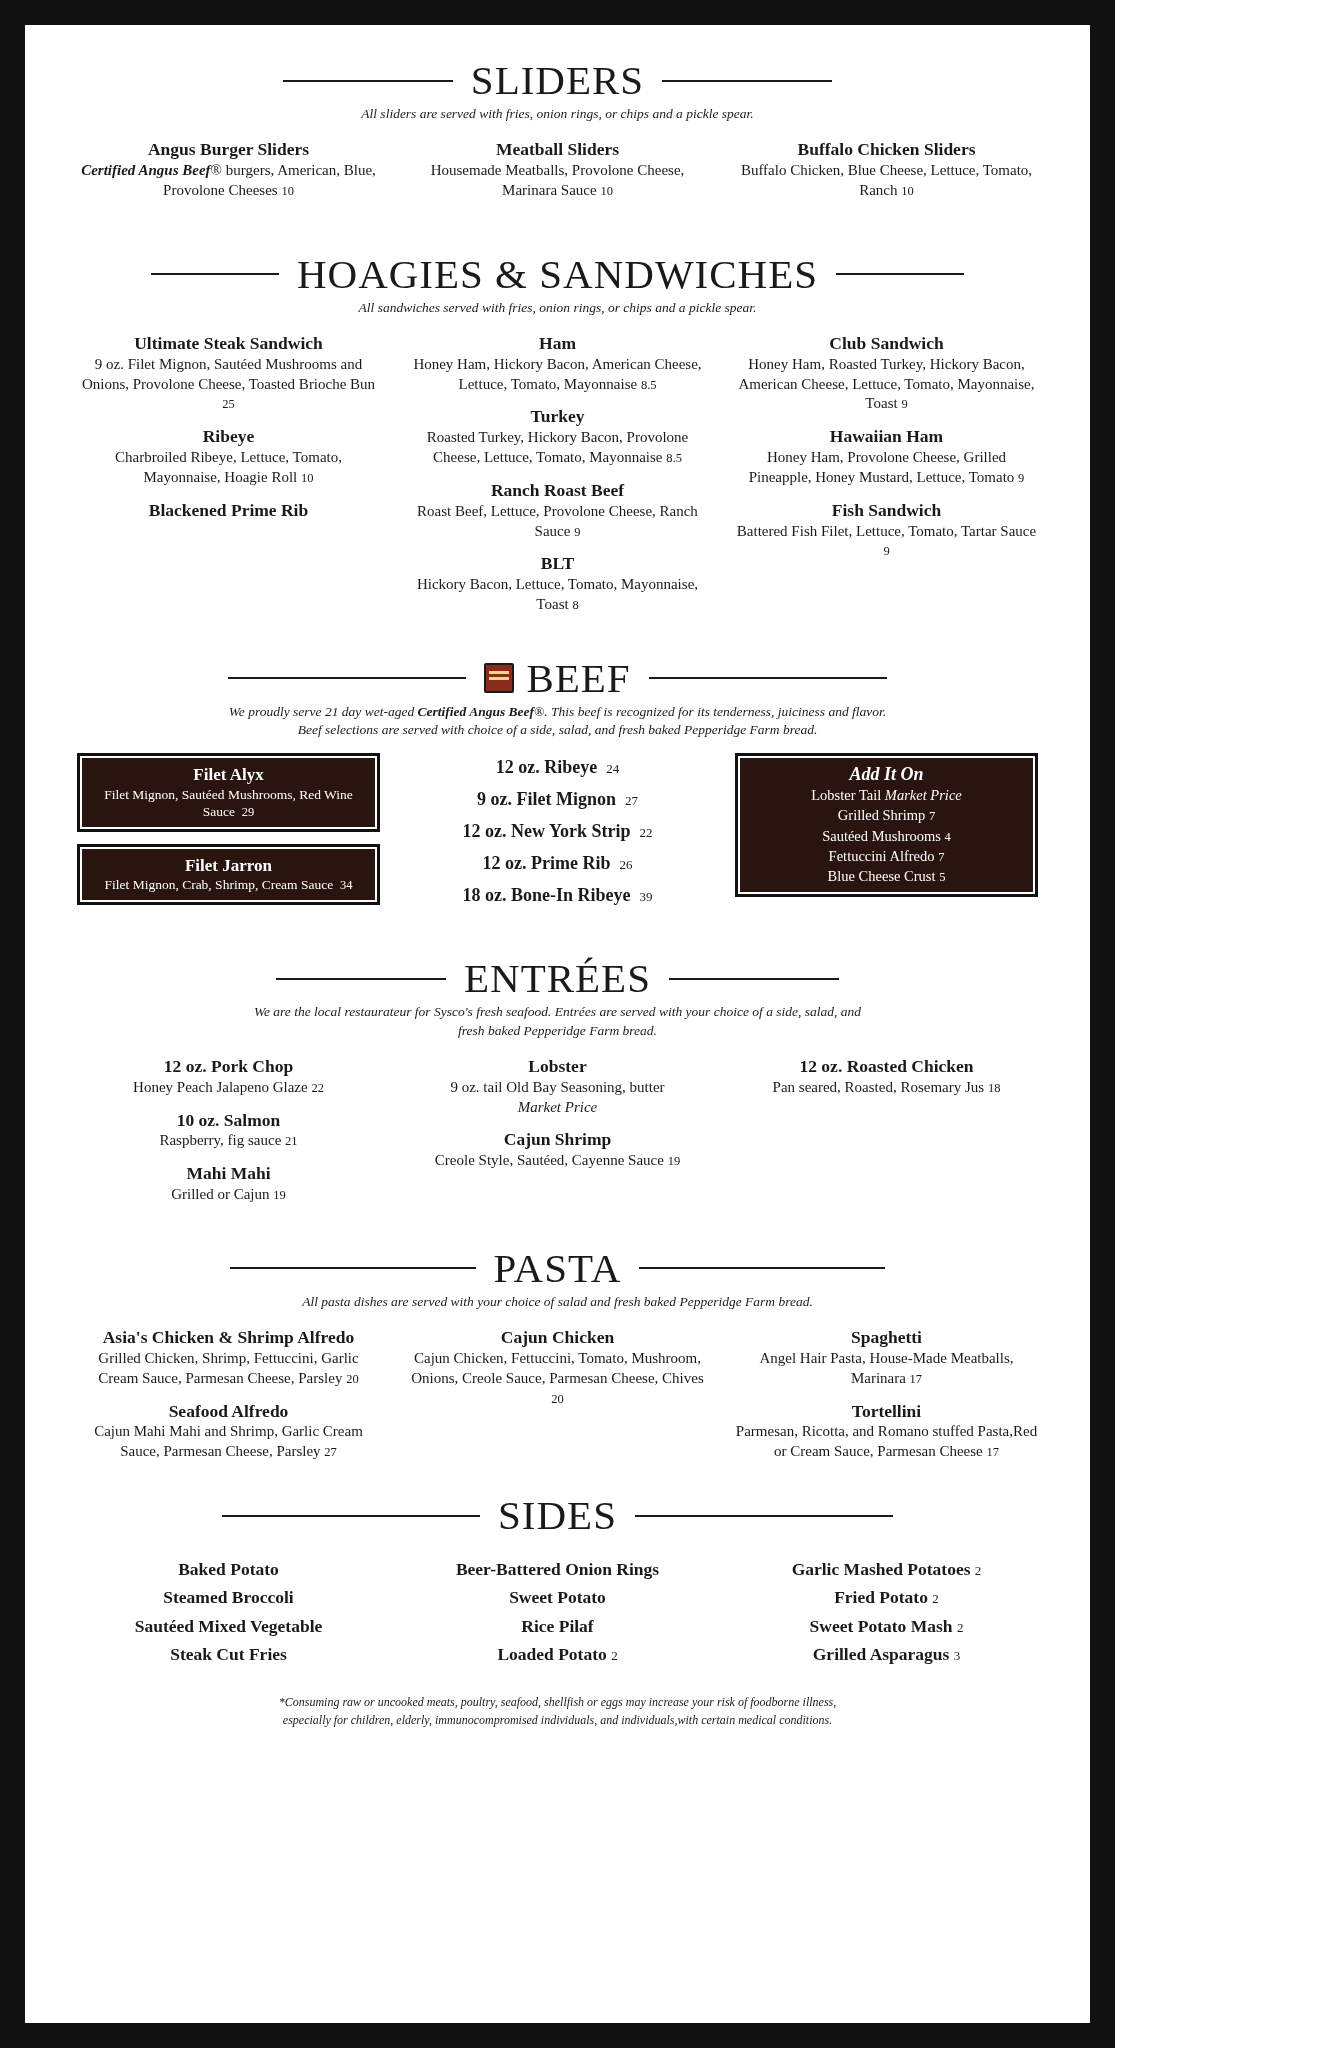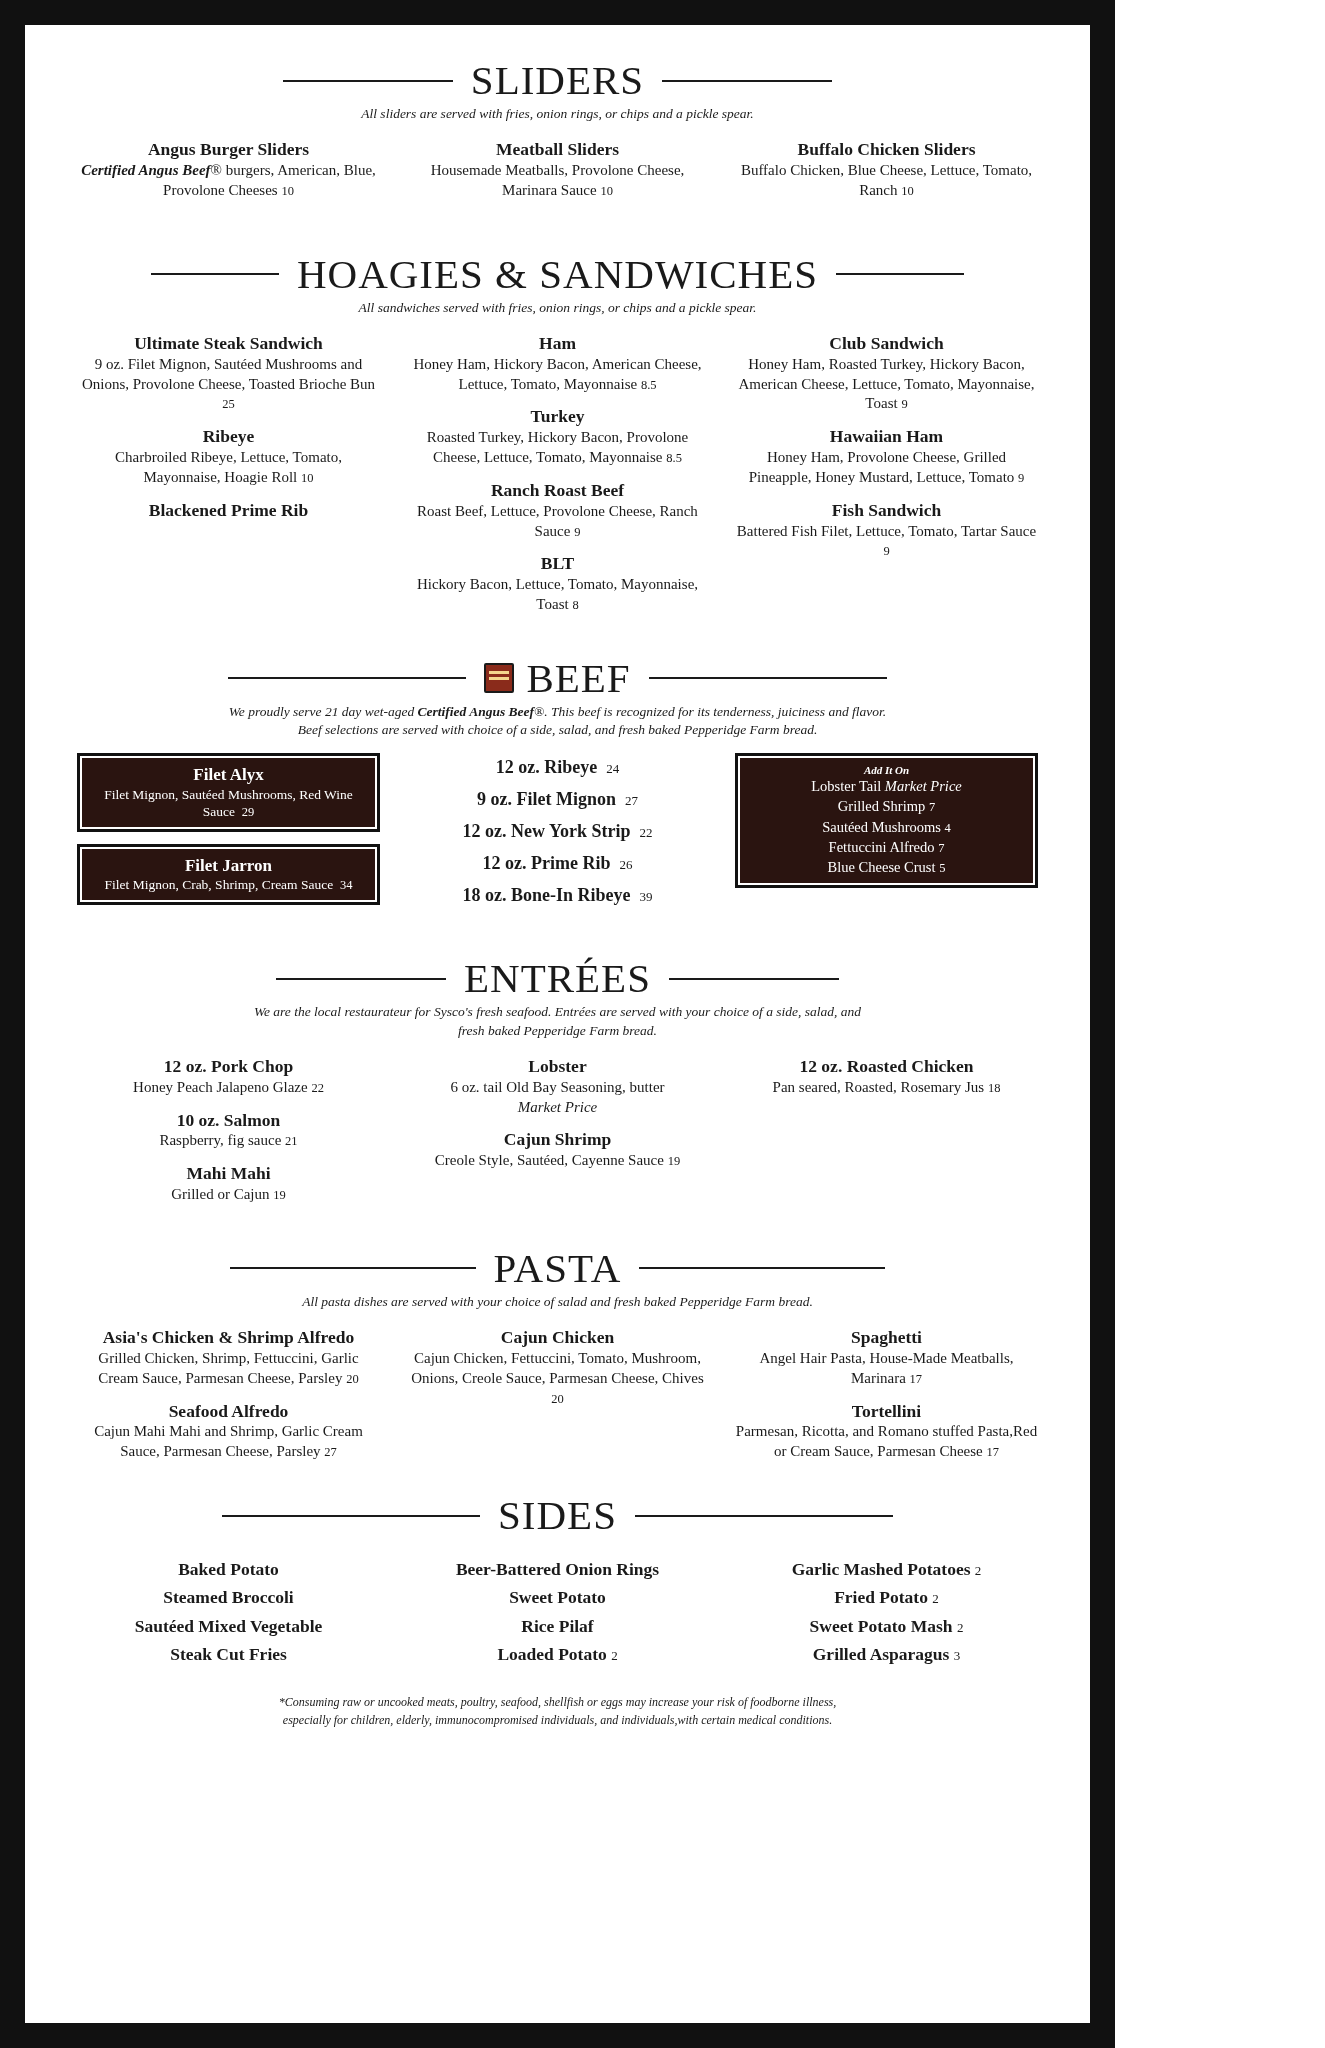--- a/index.html
+++ b/index.html
@@ -97,21 +97,21 @@
     background: #2a1410;
     color: #ffffff;
     border: 3px solid #111;
     box-shadow: 0 0 0 2px #fff inset;
     padding: 8px 10px;
     text-align: center;
     margin-bottom: 12px;
   }
   .dark-box .item-name { font-size: 17px; }
   .dark-box .item-desc { font-size: 13.5px; line-height: 1.3; }
-  .addon-title { font-style: italic; font-weight: bold; font-size: 11px; }
+  .addon-title { font-style: italic; font-weight: bold; font-size: 18px; }
   .addon-line { font-size: 14.5px; line-height: 1.38; }
 
   .beef-center { text-align: center; padding-top: 4px; }
   .beef-center .cut {
     font-weight: bold;
     font-size: 18px;
     margin-bottom: 11px;
   }
   .beef-center .cut .price { font-weight: normal; font-size: 13px; }
 
@@ -328,21 +328,21 @@
         </div>
         <div class="item">
           <div class="item-name">Mahi Mahi</div>
           <div class="item-desc"><span>Grilled or Cajun</span> <span class="price">19</span></div>
         </div>
       </div>
 
       <div class="col">
         <div class="item">
           <div class="item-name">Lobster</div>
-          <div class="item-desc">6 oz. tail Old Bay Seasoning, butter</div>
+          <div class="item-desc">9 oz. tail Old Bay Seasoning, butter</div>
           <div class="item-desc ital">Market Price</div>
         </div>
         <div class="item">
           <div class="item-name">Cajun Shrimp</div>
           <div class="item-desc"><span>Creole Style, Sautéed, Cayenne Sauce</span> <span class="price">19</span></div>
         </div>
       </div>
 
       <div class="col">
         <div class="item">

